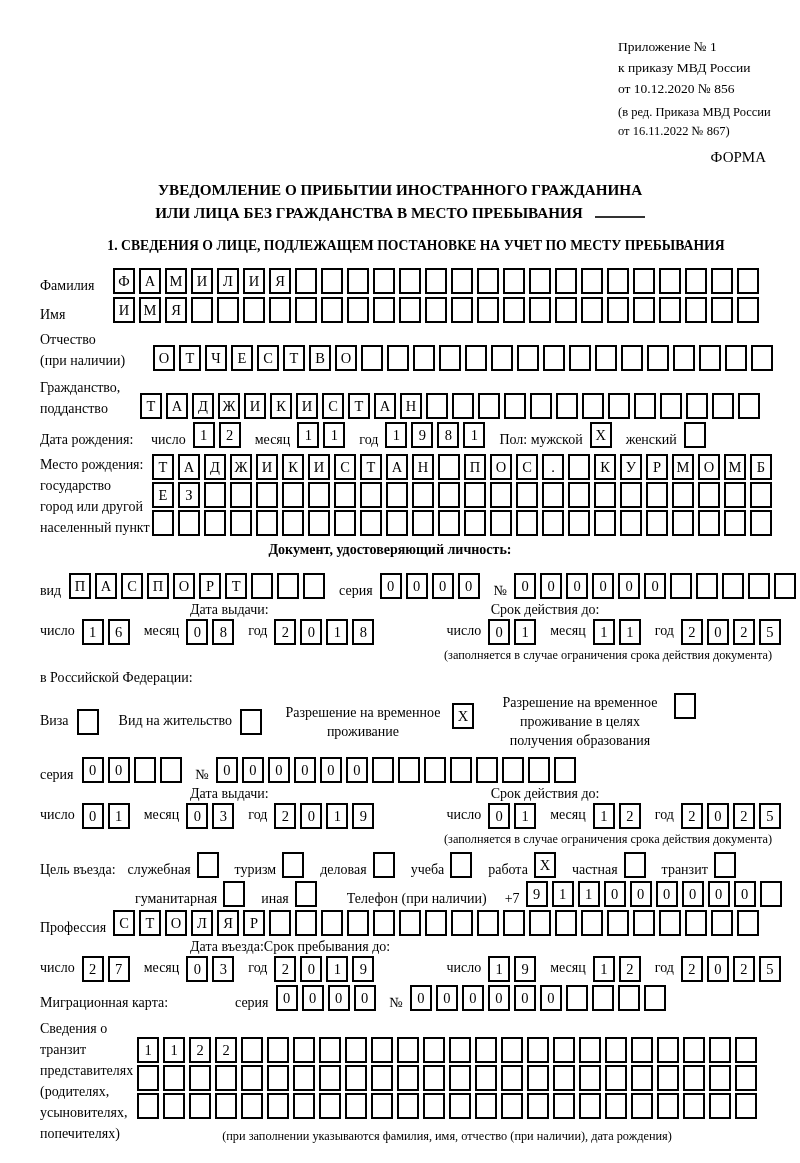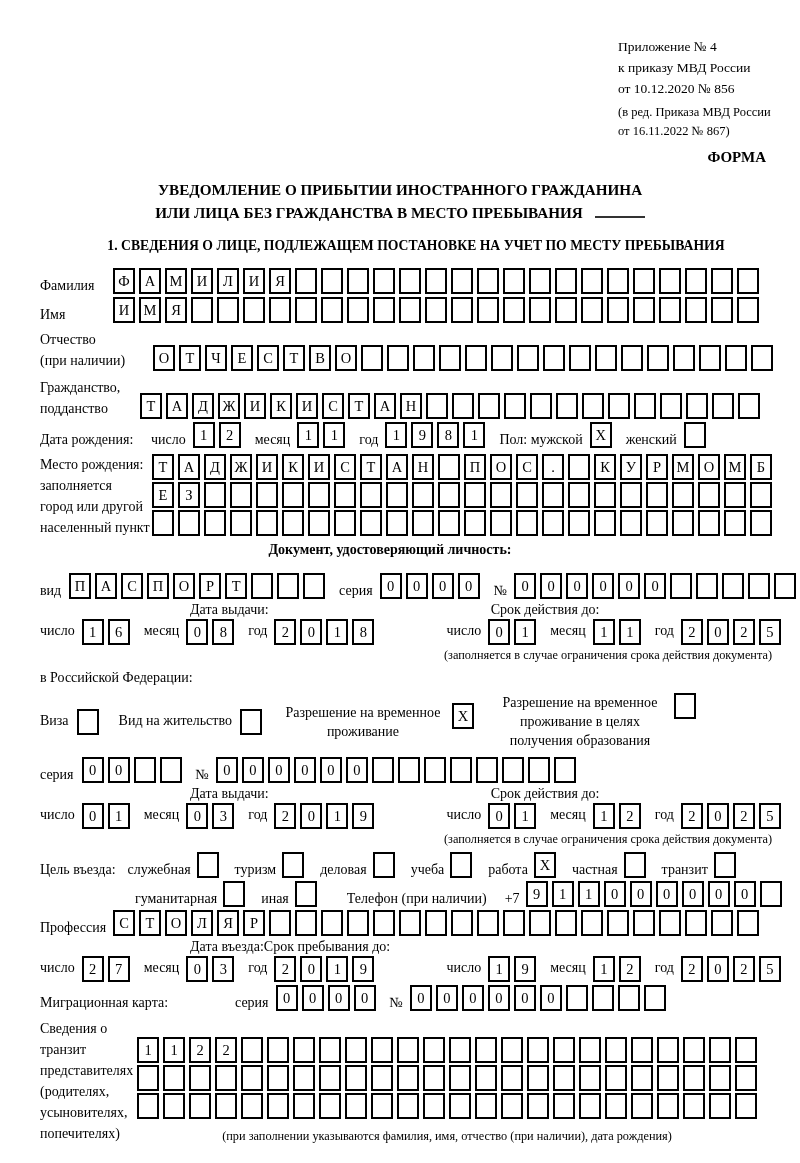--- a/index.html
+++ b/index.html
@@ -4,21 +4,21 @@
 <style>
   html,body{margin:0;padding:0;background:#fff;}
   body{width:800px;height:1163px;overflow:hidden;color:#000;
        font-family:"Liberation Serif","DejaVu Serif",serif;font-size:14px;}
   .page{box-sizing:border-box;width:800px;height:1163px;padding:36px 0 0 40px;position:relative;}
 
   
   .hdr{margin-left:578px;font-size:13.5px;line-height:21px;}
   .hdr .sub{font-size:12.5px;line-height:19px;}
   .hdr .sub.first{margin-top:4px;}
-  .forma{width:726px;text-align:right;font-weight:bold;font-size:15px;margin-top:8px;}
+  .forma{width:726px;text-align:right;font-weight:normal;font-size:15px;margin-top:8px;}
   .title{width:720px;text-align:center;font-weight:bold;font-size:15.2px;line-height:23px;margin-top:12px;}
   .blank{display:inline-block;width:50px;height:2px;background:#333;margin-left:12px;}
   .sec-heading{width:752px;text-align:center;font-weight:bold;font-size:13.7px;margin-top:14px;margin-bottom:14px;}
 
   
   .frow{display:flex;align-items:flex-end;margin-bottom:3px;}
   .lbl{display:inline-block;padding-top:4px;}
   .w73{width:73px;}.w47{width:47px;}.w100{width:100px;}.w105{width:105px;}
   .w113{width:113px;}.w112{width:112px;}.w97{width:97px;}.w165{width:165px;}
   .lblcol{display:flex;flex-direction:column;line-height:21px;padding-top:3px;}
@@ -59,21 +59,21 @@
   .prefix{margin-left:12px;}
 
   .reps-note{font-size:12.3px;text-align:center;width:620px;margin-top:8px;}
 </style>
 </head>
 <body>
 
 <div class="page">
 
   <div class="hdr">
-    <div>Приложение № 4</div>
+    <div>Приложение № 1</div>
     <div>к приказу МВД России</div>
     <div>от 10.12.2020 № 856</div>
     <div class="sub first">(в ред. Приказа МВД России</div>
     <div class="sub">от 16.11.2022 № 867)</div>
   </div>
 
   <div class="forma">ФОРМА</div>
 
   <div class="title">
     <div>УВЕДОМЛЕНИЕ О ПРИБЫТИИ ИНОСТРАННОГО ГРАЖДАНИНА</div>
@@ -235,21 +235,21 @@
       </span>
     <span class="dlbl">женский</span>
     <span class="boxrow">
         <span class="cell"></span>
       </span>
   </div>
 
   <div class="frow">
     <span class="lblcol place w112">
       <span>Место рождения:</span>
-      <span>заполняется</span>
+      <span>государство</span>
       <span>город или другой</span>
       <span>населенный пункт</span>
     </span>
     <span class="rowstack">
       <span class="boxrow">
           <span class="cell">Т</span>
           <span class="cell">А</span>
           <span class="cell">Д</span>
           <span class="cell">Ж</span>
           <span class="cell">И</span>

